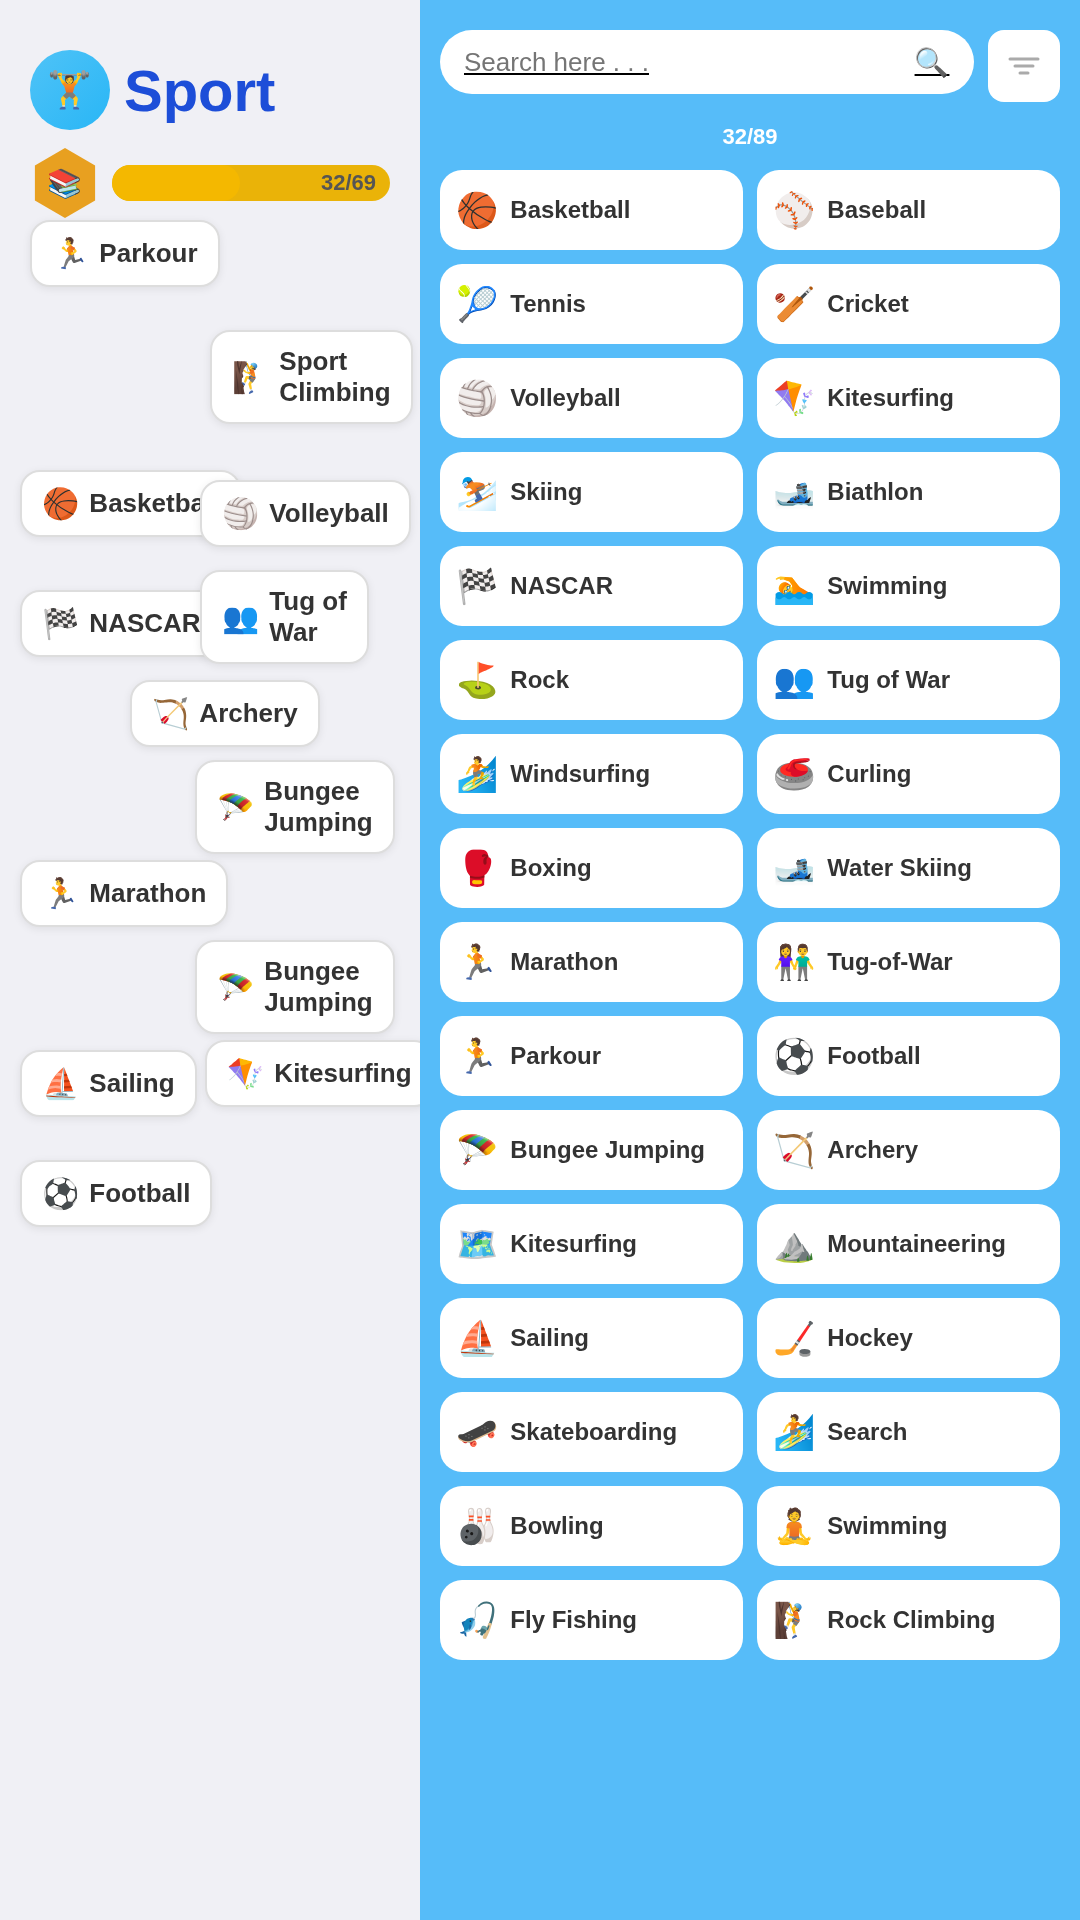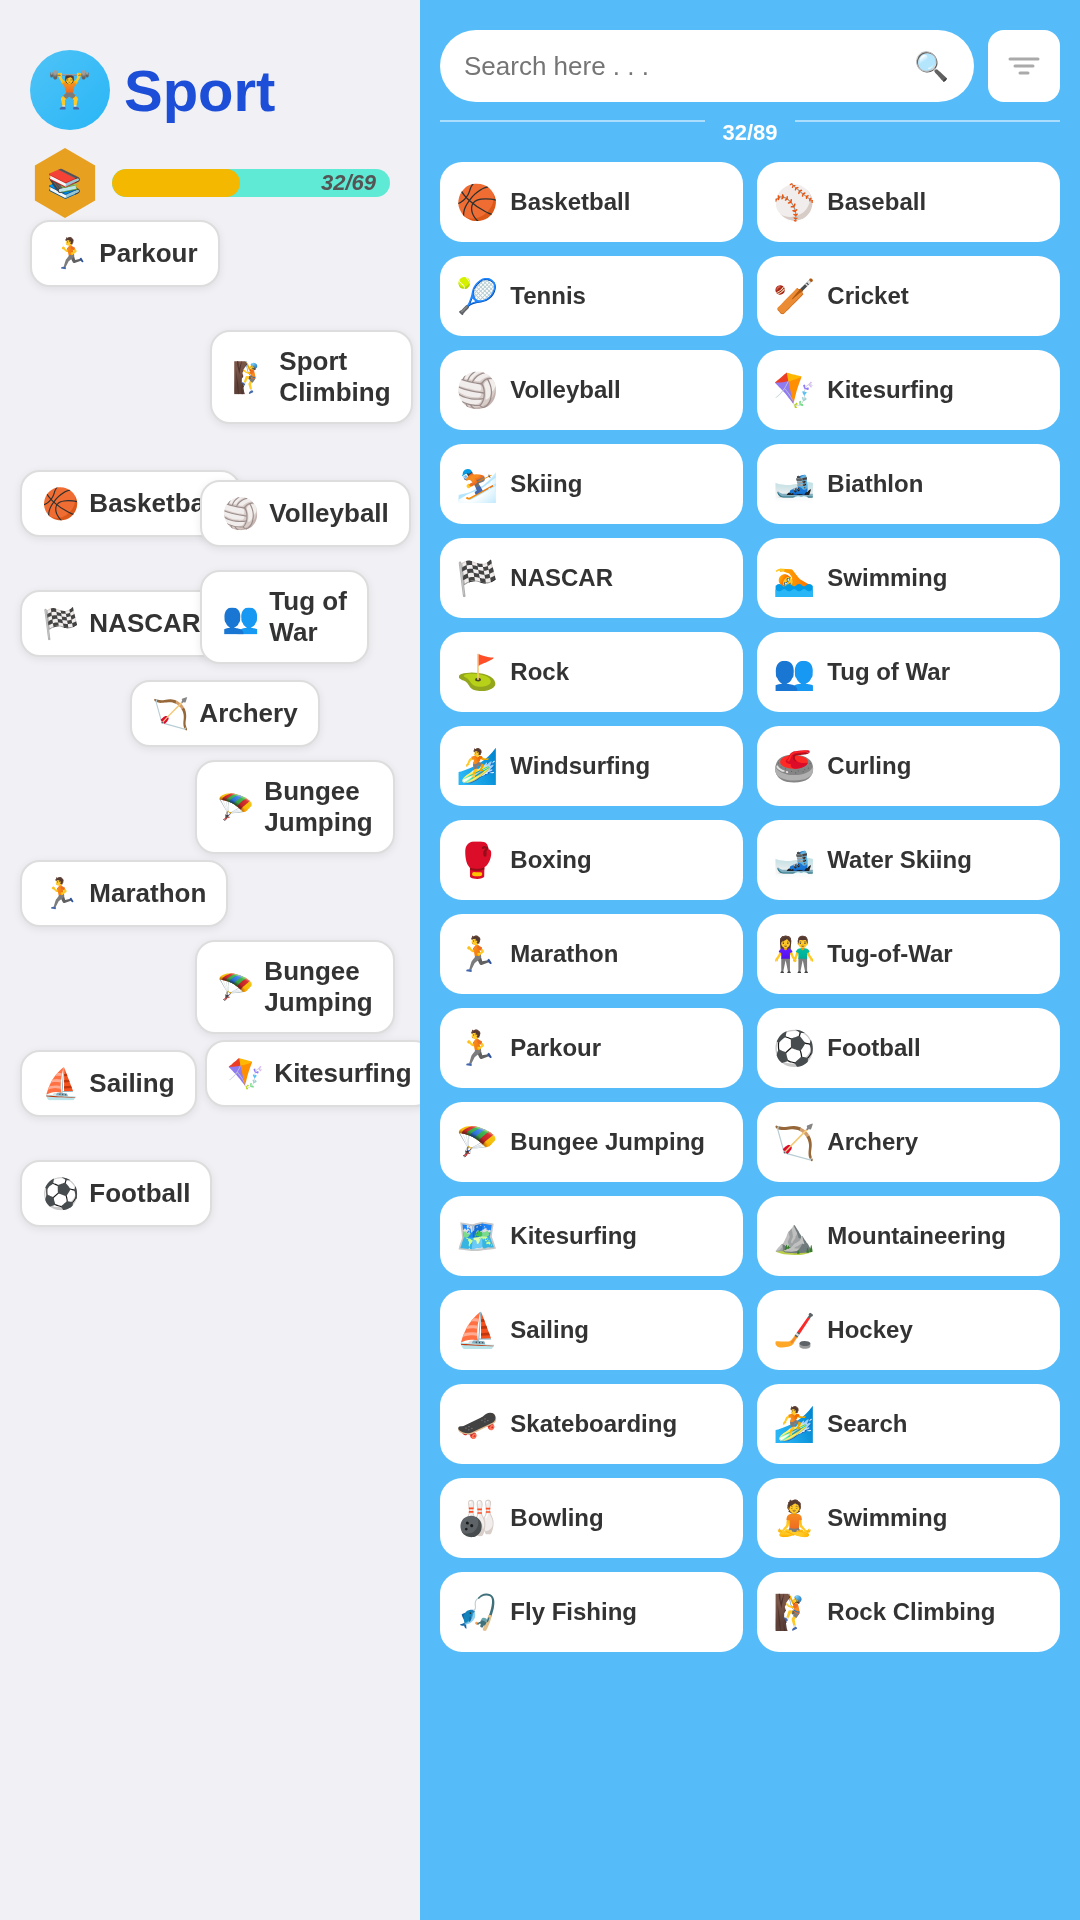--- a/index.html
+++ b/index.html
@@ -65,26 +65,25 @@
       clip-path: polygon(50% 0%, 93% 25%, 93% 75%, 50% 100%, 7% 75%, 7% 25%);
       display: flex;
       align-items: center;
       justify-content: center;
       font-size: 28px;
       flex-shrink: 0;
     }
 
     .progress-bar-container {
       flex: 1;
-      height: 28px;
-      background: #5eead4;
+      height: 36px;
+      background: #eab308;
       border-radius: 18px;
       overflow: hidden;
       position: relative;
-      font-style: italic;
     }
 
     .progress-bar-fill {
       height: 100%;
       background: #f4b800;
       border-radius: 18px;
       width: 46%;
     }
 
     .progress-text {
@@ -138,28 +137,29 @@
     }
 
     .search-row {
       display: flex;
       gap: 14px;
       margin-bottom: 18px;
     }
 
     .search-box {
       flex: 1;
-      height: 72px;
+      height: 64px;
       background: white;
       border-radius: 36px;
       border: none;
       display: flex;
       align-items: center;
       padding: 0 24px;
       gap: 12px;
+      text-decoration: underline;
     }
 
     .search-input {
       flex: 1;
       border: none;
       outline: none;
       font-size: 26px;
       color: #aaa;
       background: transparent;
     }
@@ -182,23 +182,25 @@
       display: flex;
       align-items: center;
       justify-content: center;
       font-size: 30px;
       color: #aaa;
       cursor: pointer;
     }
 
     .progress-divider {
       display: flex;
+      align-items: center;
       justify-content: center;
-      gap: 17px;
+      gap: 4px;
       margin-bottom: 16px;
+      flex-direction: column;
     }
 
     .divider-line {
       flex: 1;
       height: 2px;
       background: rgba(255,255,255,0.5);
     }
 
     .divider-text {
       font-size: 22px;

